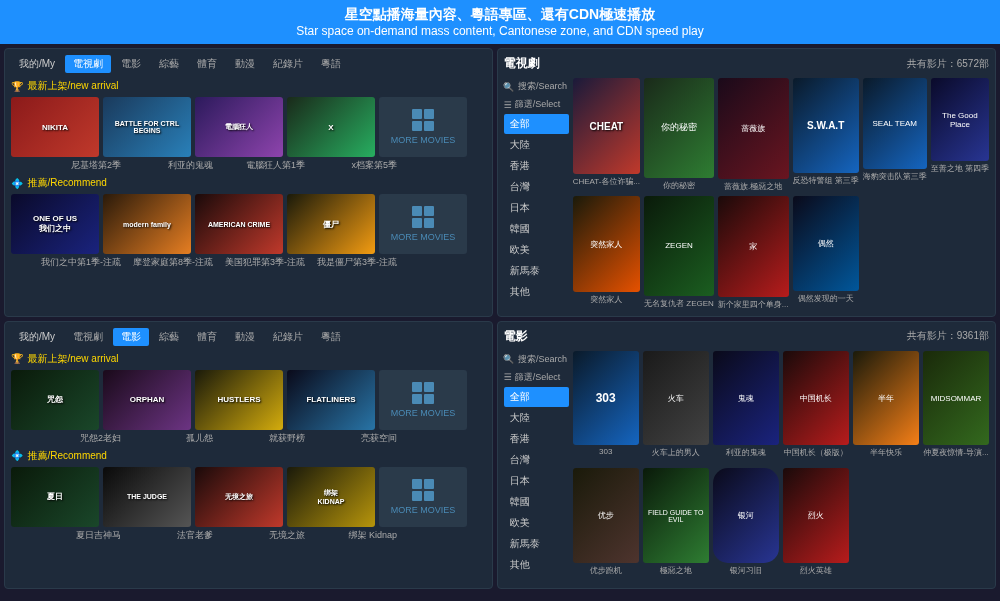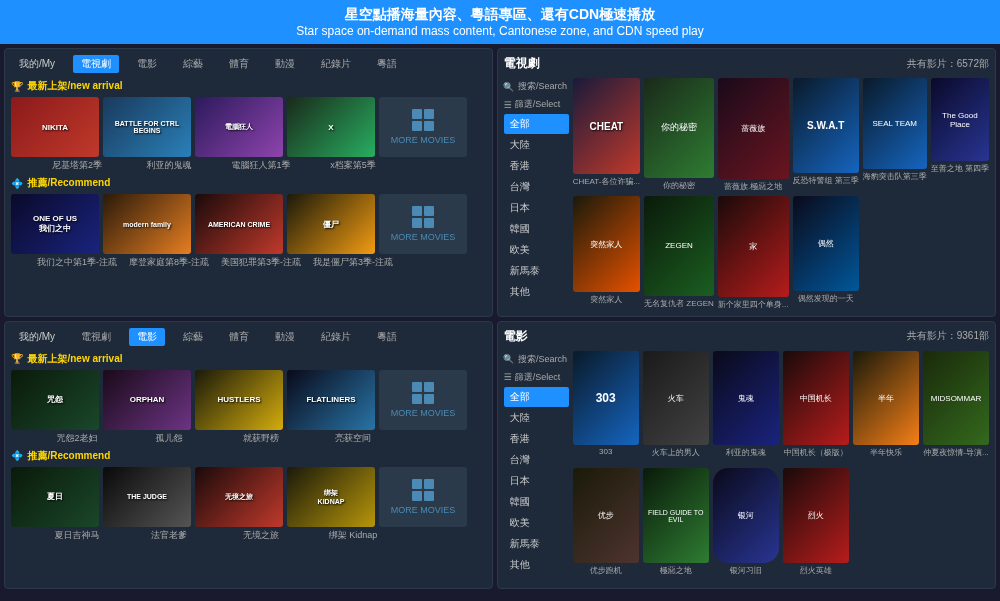--- a/index.html
+++ b/index.html
@@ -44,21 +44,21 @@
     .panel {
       background: #1e2a3a;
       border: 1px solid #2a3a4a;
       border-radius: 4px;
       padding: 6px;
       flex: 1;
     }
 
     .panel-tabs {
       display: flex;
-      gap: 10px;
+      gap: 2px;
       margin-bottom: 6px;
       align-items: flex-end;
     }
 
     .tab-item {
       padding: 2px 8px;
       color: #aaa;
       cursor: pointer;
       border-radius: 2px;
       font-size: 10px;
@@ -72,21 +72,20 @@
       color: #ccc;
     }
 
     .section-label {
       color: #ffd700;
       font-size: 10px;
       margin-bottom: 4px;
       display: flex;
       align-items: center;
       gap: 4px;
-      font-weight: bold;
     }
     .section-label::before {
       content: '🏆';
       font-size: 10px;
     }
     .section-label.recommend::before {
       content: '💠';
     }
 
     .movies-row {
@@ -110,21 +109,21 @@
       display: flex;
       align-items: center;
       justify-content: center;
       overflow: hidden;
       position: relative;
     }
 
     .movie-title-small {
       color: #aaa;
       font-size: 9px;
-      text-align: center;
+      text-align: right;
       margin-top: 2px;
       white-space: nowrap;
       overflow: hidden;
       text-overflow: ellipsis;
       width: 100%;
       margin-left: 44px;
     }
 
     .more-movies-btn {
       width: 88px;

